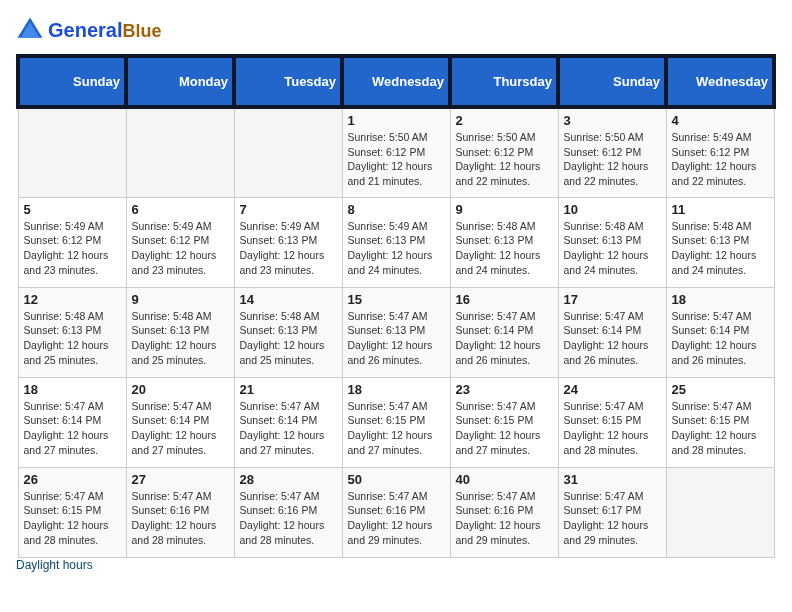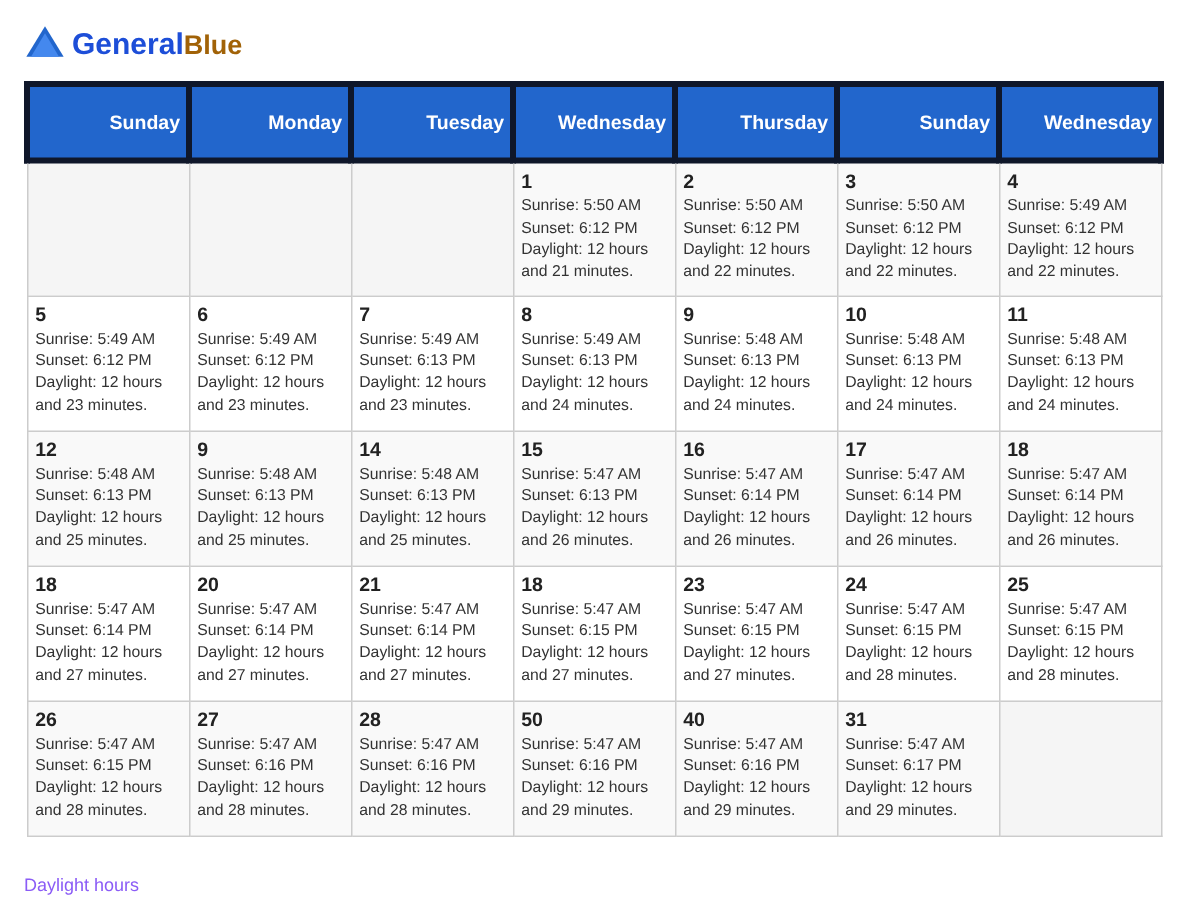--- a/index.html
+++ b/index.html
@@ -81,23 +81,23 @@
     }
     .day-info {
       font-size: 10.5px;
       color: #333;
       line-height: 1.4;
     }
     .empty-cell {
       background: #f5f5f5 !important;
     }
     .footer {
-      margin-top: 25px;
+      margin-top: 0;
       font-size: 12px;
-      color: #8b5cf6;
+      color: #0c4a6e;
     }
   </style>
 </head>
 <body>
 
 <div class="header">
   <div class="logo">
     <svg class="logo-icon" viewBox="0 0 36 36" xmlns="http://www.w3.org/2000/svg">
       <polygon points="18,2 34,28 2,28" fill="#2266cc"></polygon>
       <polygon points="18,8 30,28 6,28" fill="#4488ee"></polygon>

